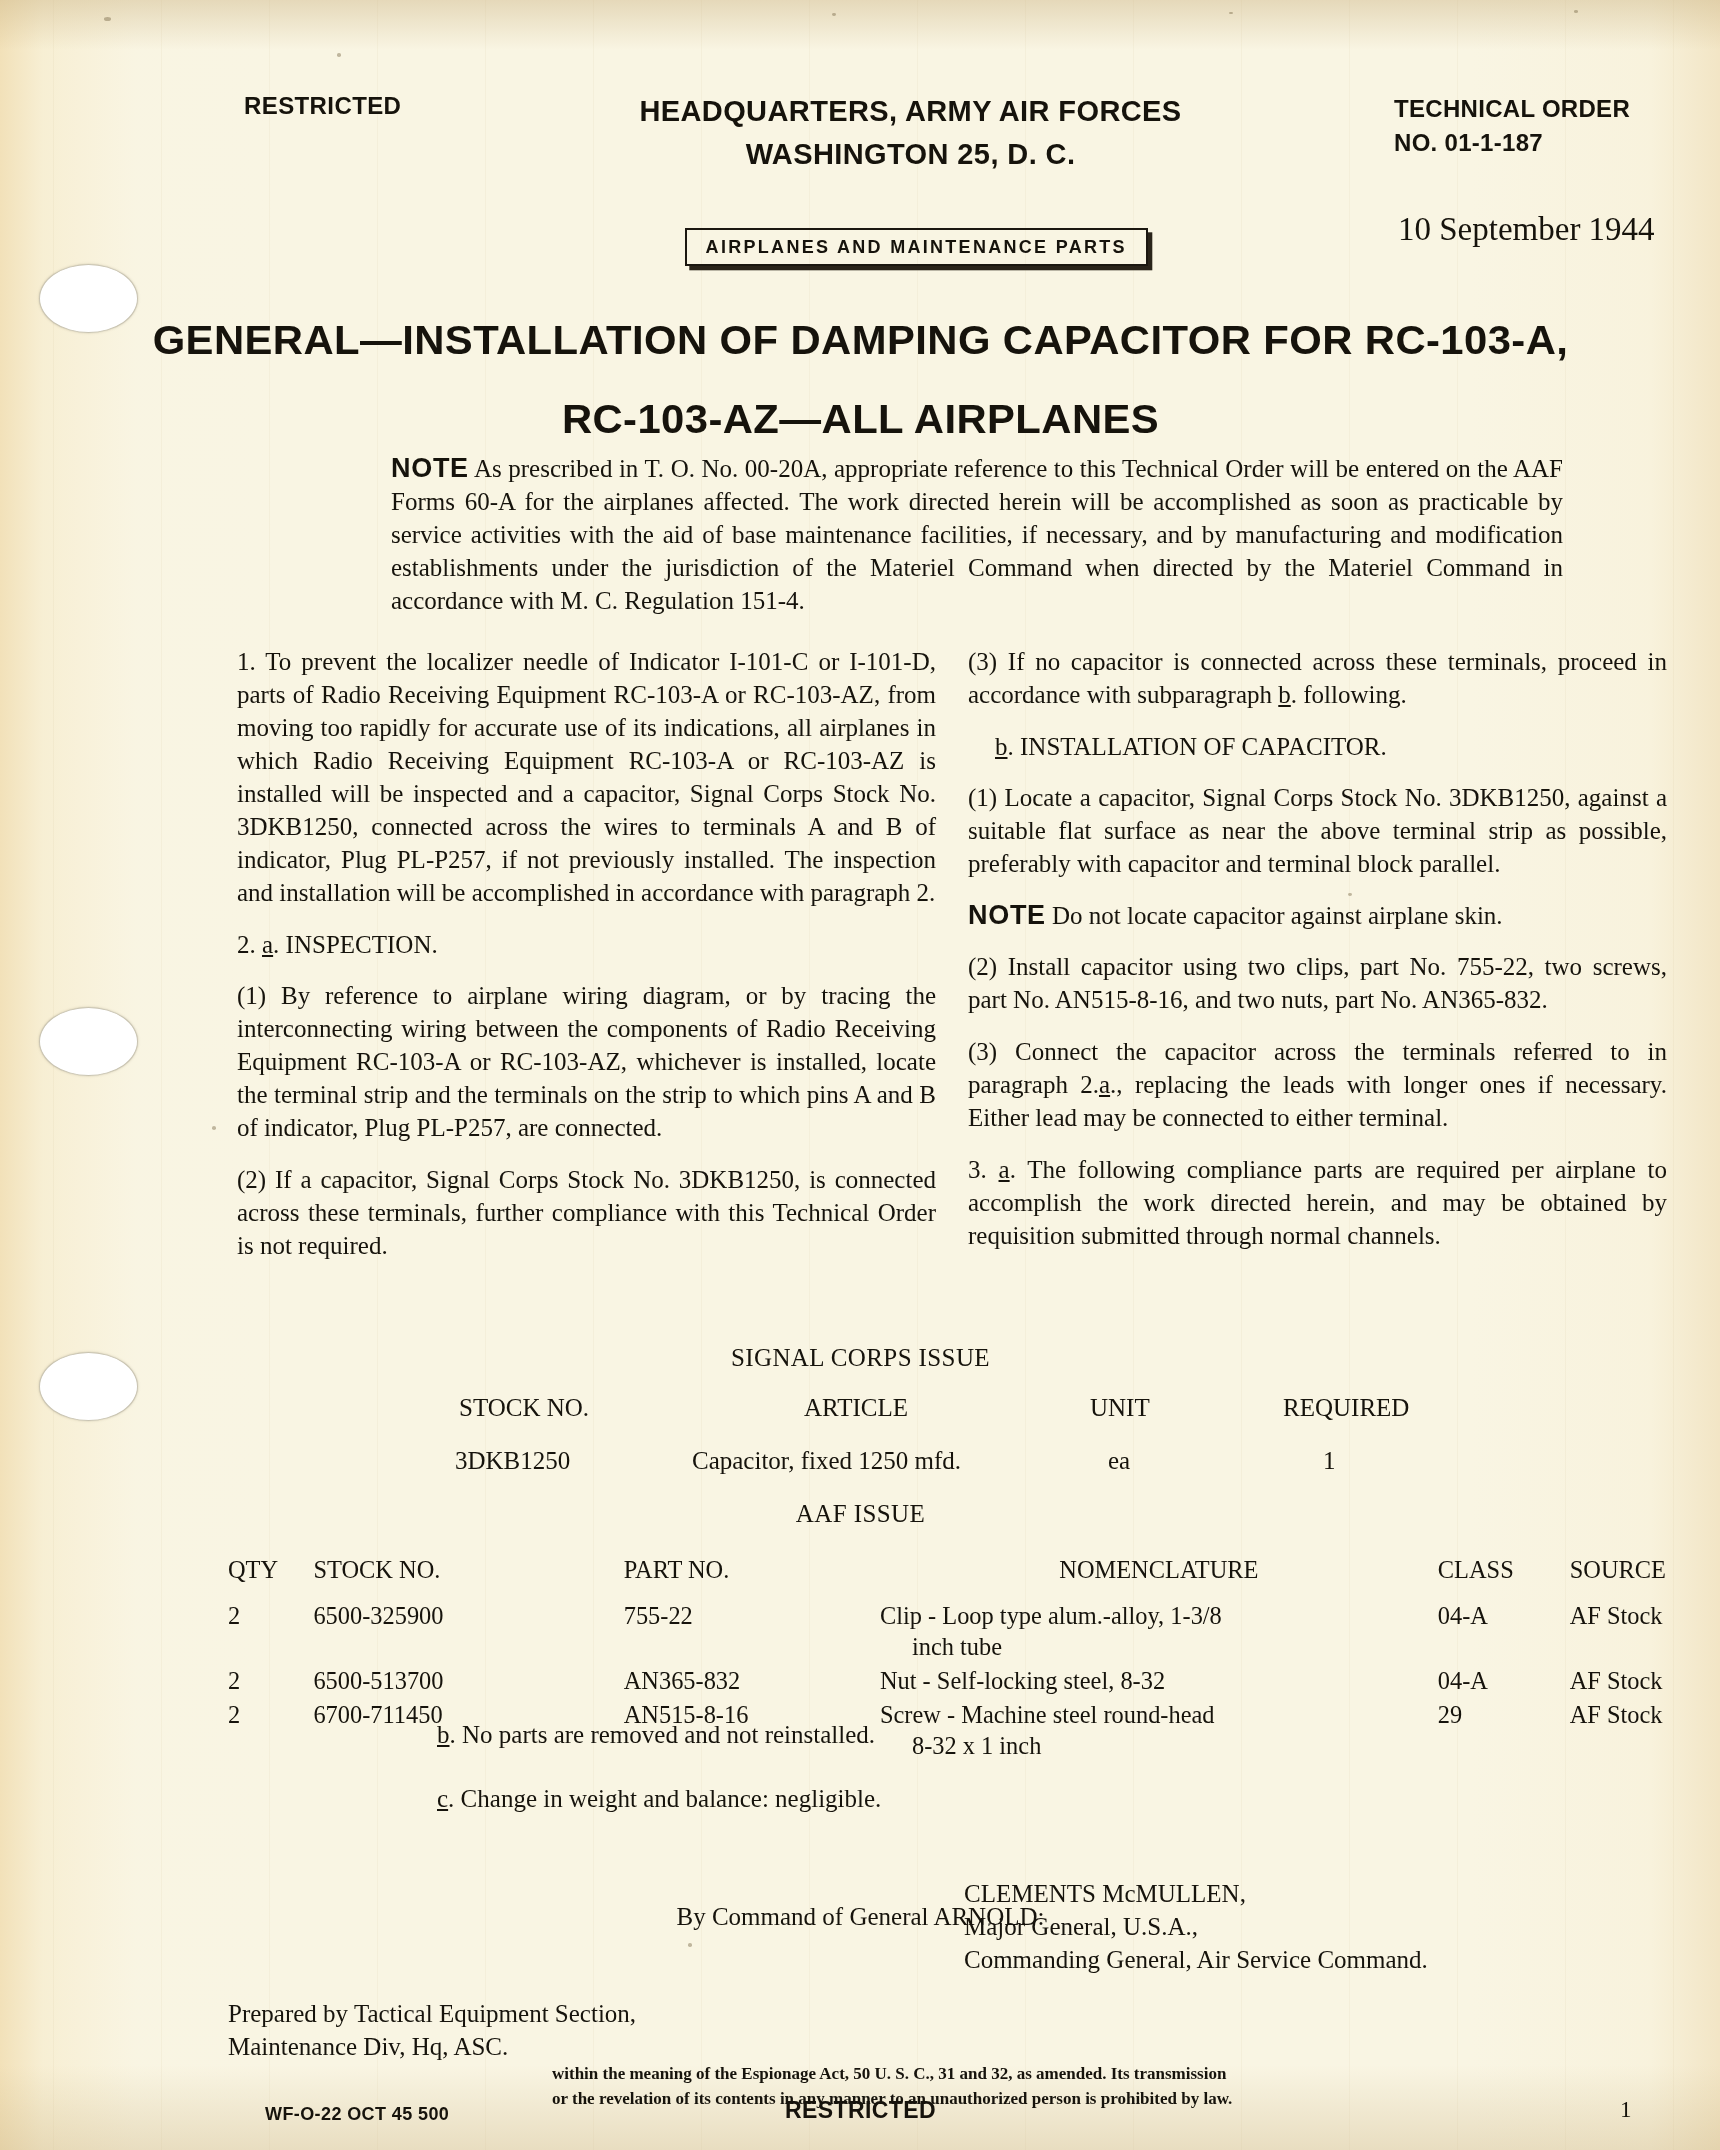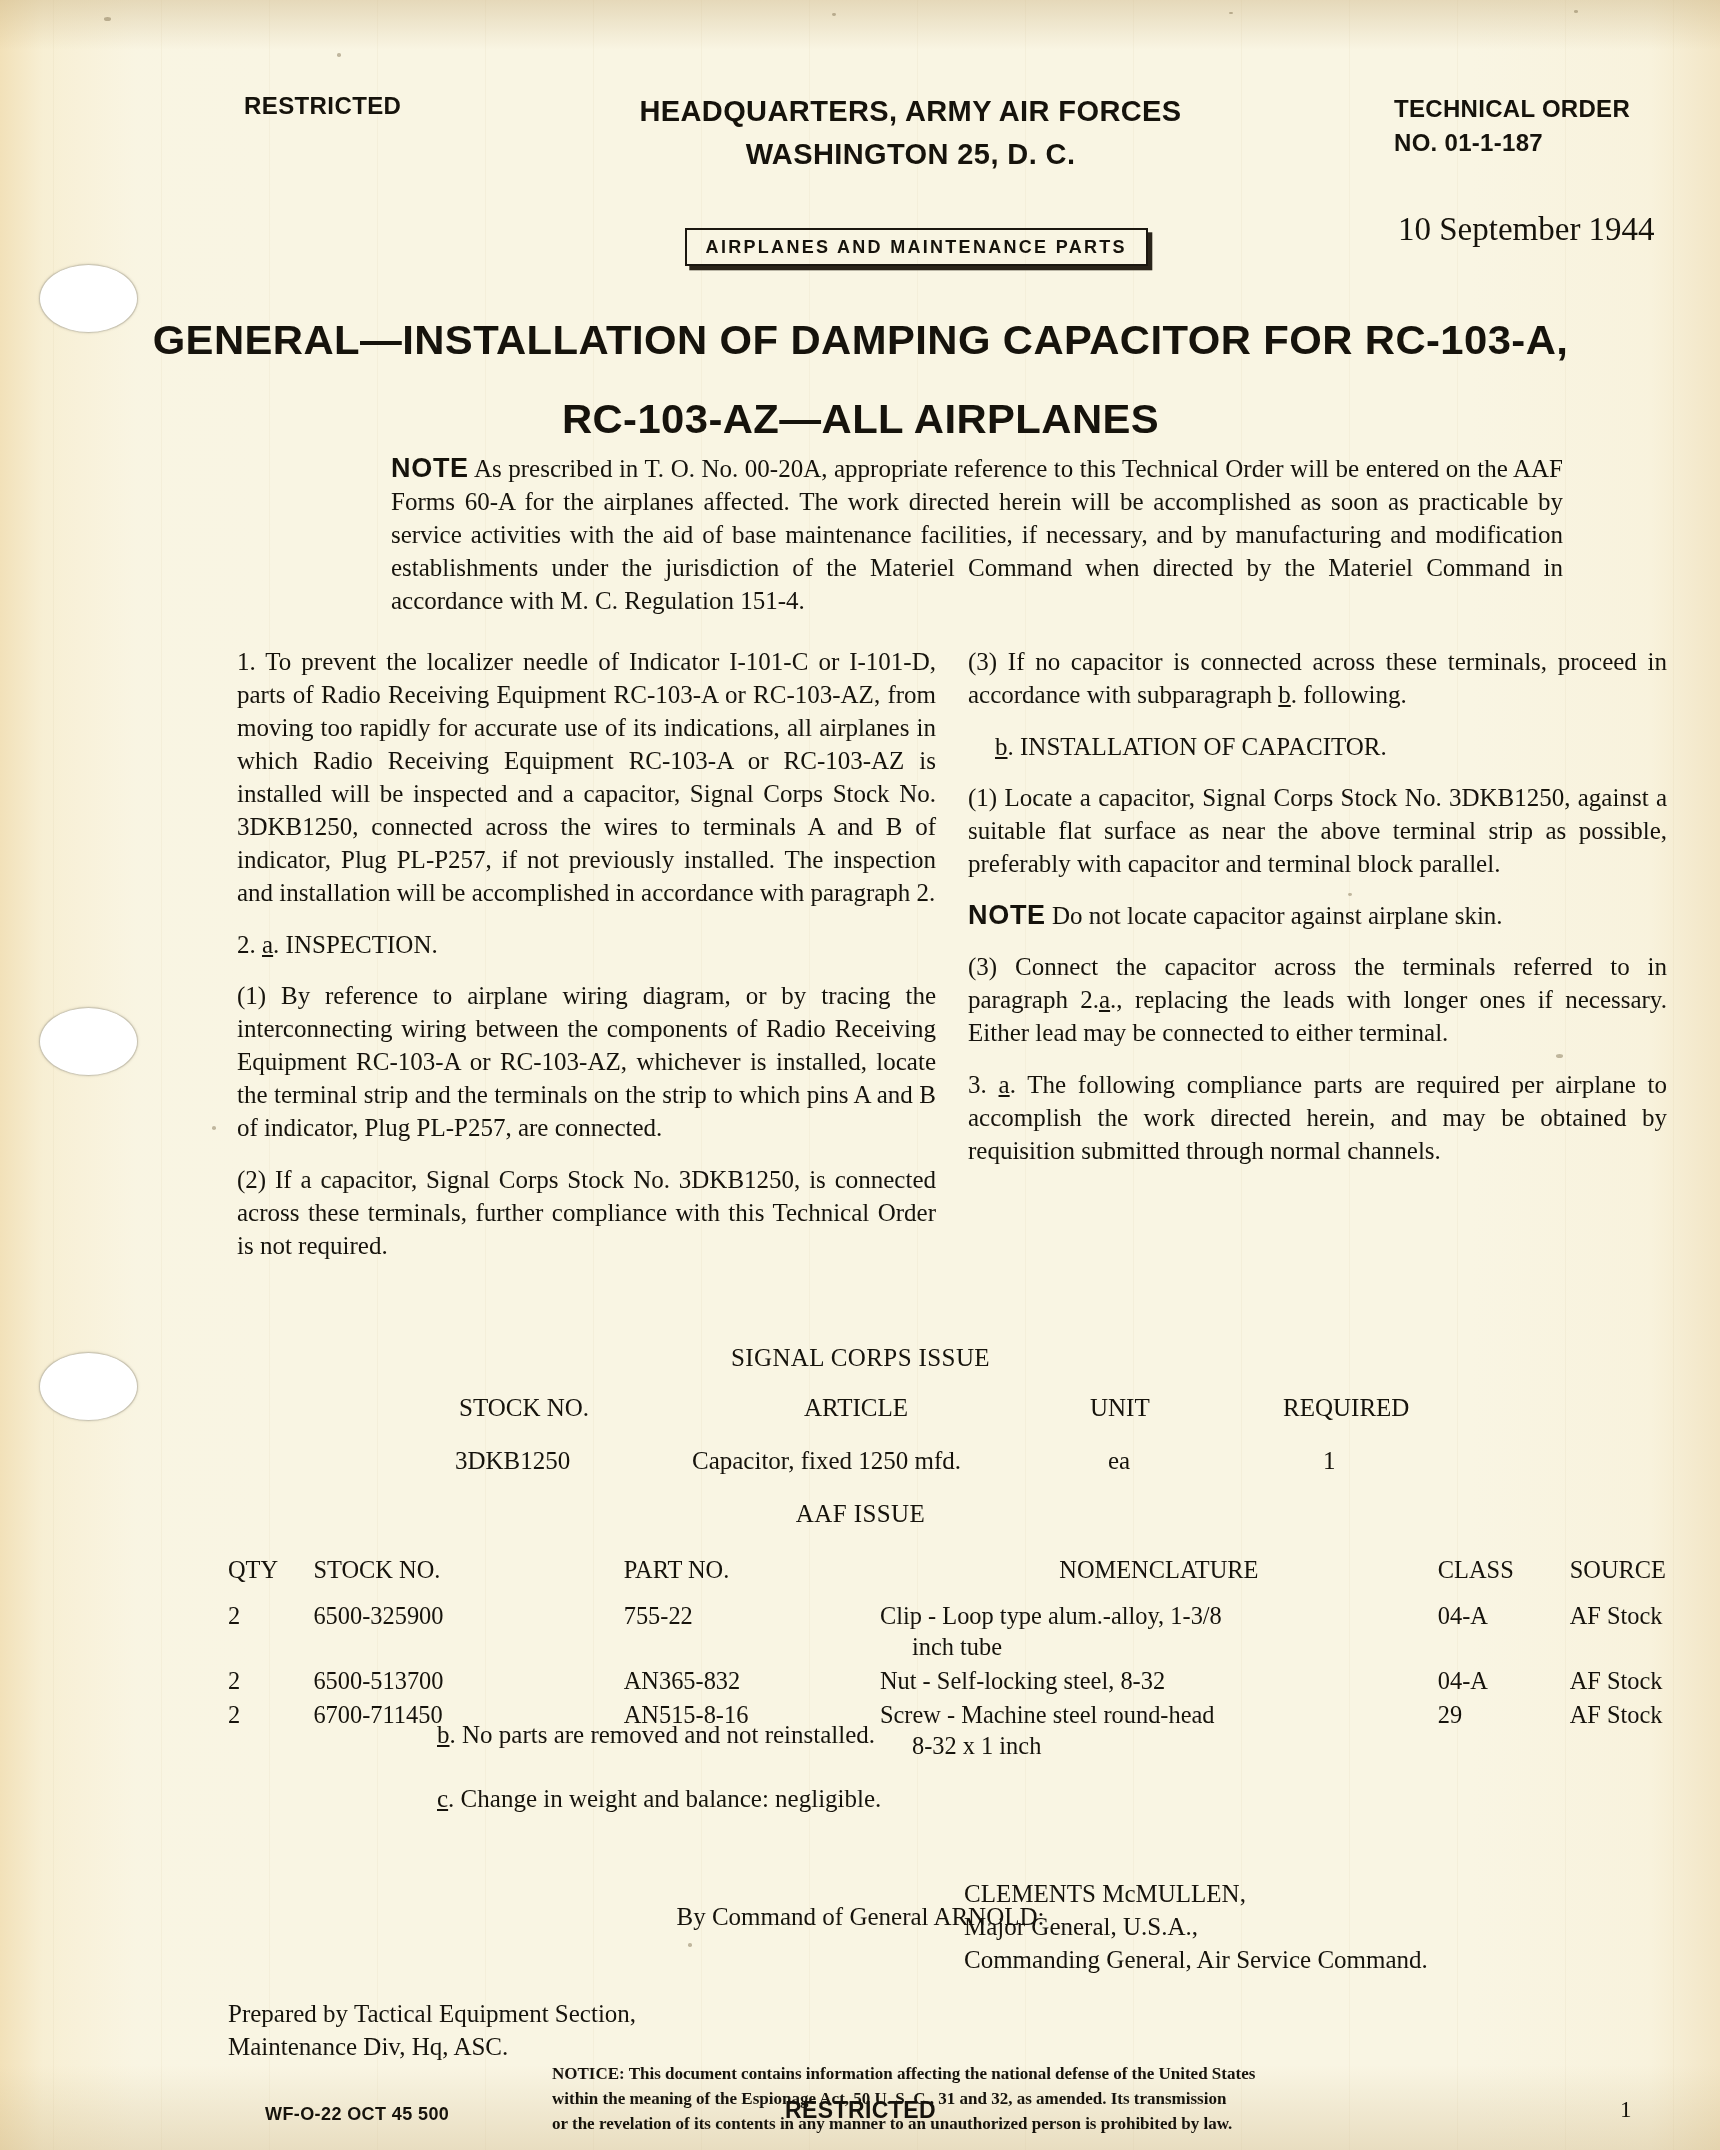--- a/index.html
+++ b/index.html
@@ -238,20 +238,21 @@
         <span>(3)  If no capacitor is connected across these terminals, proceed in accordance with subparagraph </span><span class="u">b</span><span>. following.</span>
       </p>
       <p style="text-align:left; text-indent:27px;">
         <span class="u">b</span><span>.  INSTALLATION OF CAPACITOR.</span>
       </p>
       <p>(1)  Locate a capacitor, Signal Corps Stock No. 3DKB1250, against a suitable flat surface as near the above terminal strip as possible, preferably with capacitor and terminal block parallel.</p>
       <p>
         <span class="bold-note">NOTE</span>
         <span>Do not locate capacitor against airplane skin.</span>
       </p>
+      <p>(2)  Install capacitor using two clips, part No. 755-22, two screws, part No. AN515-8-16, and two nuts, part No. AN365-832.</p>
       <p>
         <span>(3)  Connect the capacitor across the terminals referred to in paragraph 2.</span><span class="u">a</span><span>., replacing the leads with longer ones if necessary.  Either lead may be connected to either terminal.</span>
       </p>
       <p>
         <span>3. </span><span class="u">a</span><span>.  The following compliance parts are required per airplane to accomplish the work directed herein, and may be obtained by requisition submitted through normal channels.</span>
       </p>
     </div>
 
     <div class="tbl-title" style="top:1344px;">SIGNAL CORPS ISSUE</div>
 
@@ -330,21 +331,20 @@
       <div>Maintenance Div, Hq, ASC.</div>
     </div>
 
     <div class="sign" style="top:1877px;">
       <div>CLEMENTS McMULLEN,</div>
       <div>Major General, U.S.A.,</div>
       <div>Commanding General, Air Service Command.</div>
     </div>
 
     <div class="notice" style="top:2061px;">
-      <div>NOTICE: This document contains information affecting the national defense of the United States</div>
       <div>within the meaning of the Espionage Act, 50 U. S. C., 31 and 32, as amended. Its transmission</div>
       <div>or the revelation of its contents in any manner to an unauthorized person is prohibited by law.</div>
     </div>
 
     <div class="wf" style="top:2104px;">WF-O-22 OCT 45  500</div>
     <div class="foot-restricted" style="top:2097px;">RESTRICTED</div>
     <div class="pageno" style="top:2097px;">1</div>
 
   </div>
 </div>

